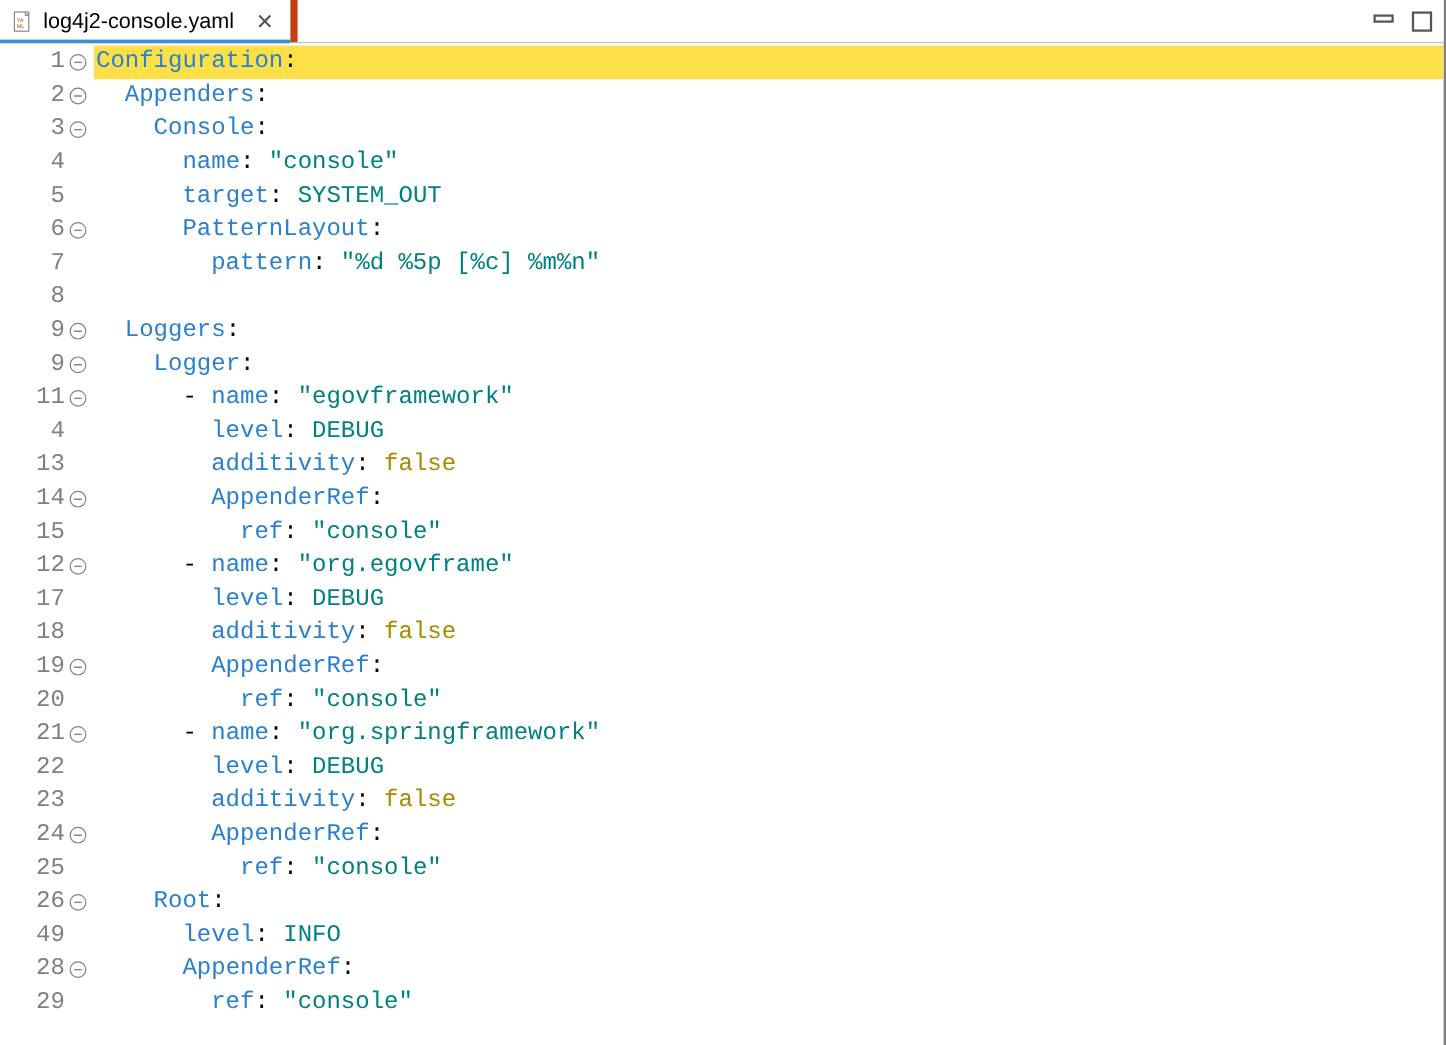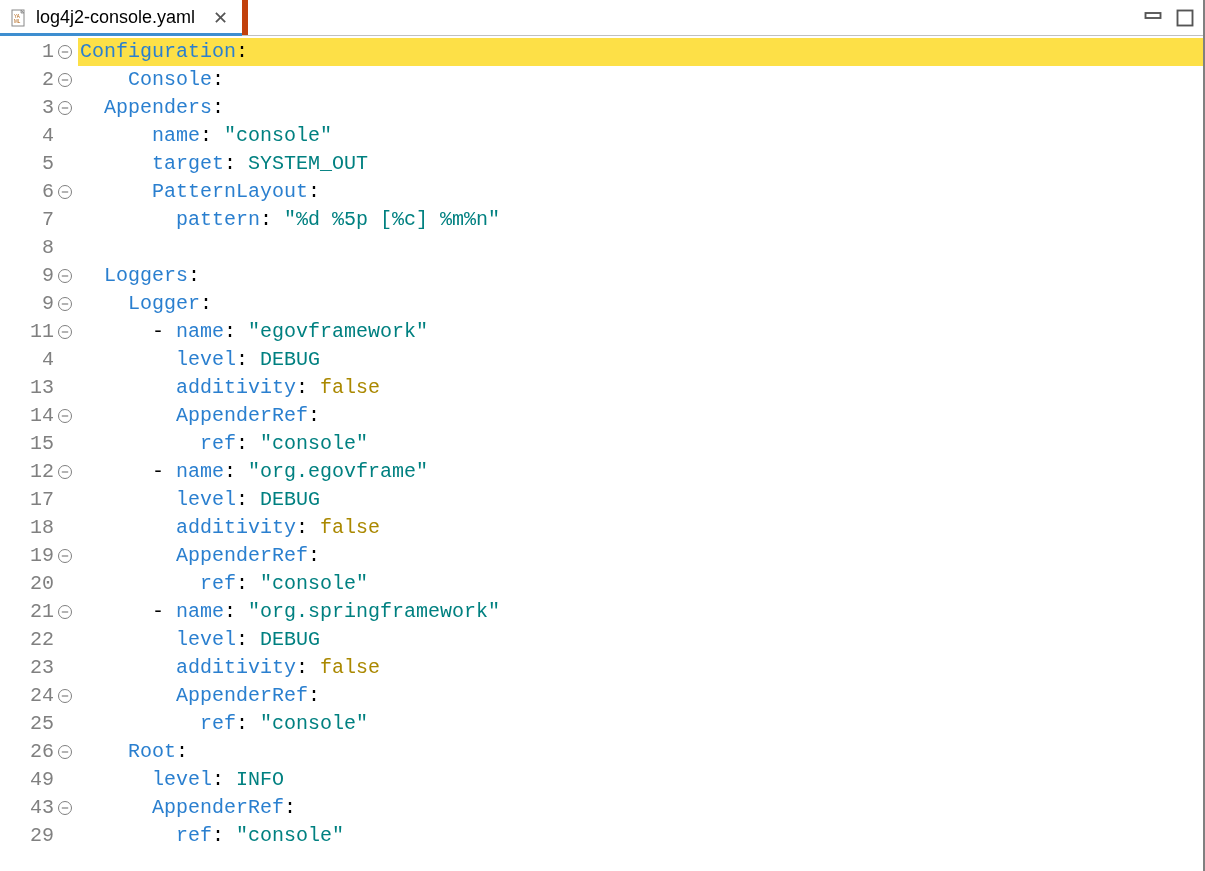--- a/index.html
+++ b/index.html
@@ -353,36 +353,36 @@
           <svg viewBox="0 0 10 10" width="8" height="8">
             <line x1="1" y1="5" x2="9" y2="5" stroke="#808080" stroke-width="1.5"></line>
           </svg>
         </span>
       </div>
       <div class="gutter-line">
         <span class="line-num">49</span>
         <span class="fold-spacer"></span>
       </div>
       <div class="gutter-line">
-        <span class="line-num">43</span>
+        <span class="line-num">28</span>
         <span class="fold-icon">
           <svg viewBox="0 0 10 10" width="8" height="8">
             <line x1="1" y1="5" x2="9" y2="5" stroke="#808080" stroke-width="1.5"></line>
           </svg>
         </span>
       </div>
       <div class="gutter-line">
         <span class="line-num">29</span>
         <span class="fold-spacer"></span>
       </div>
     </div>
   <div class="code-area" id="code-area">
       <div class="code-line highlighted"><span class="tok-key">Configuration</span><span class="tok-colon">:</span></div>
+      <div class="code-line">  <span class="tok-key">Appenders</span><span class="tok-colon">:</span></div>
       <div class="code-line">    <span class="tok-key">Console</span><span class="tok-colon">:</span></div>
-      <div class="code-line">  <span class="tok-key">Appenders</span><span class="tok-colon">:</span></div>
       <div class="code-line">      <span class="tok-key">name</span><span class="tok-colon">: </span><span class="tok-string">"console"</span></div>
       <div class="code-line">      <span class="tok-key">target</span><span class="tok-colon">: </span><span class="tok-value">SYSTEM_OUT</span></div>
       <div class="code-line">      <span class="tok-key">PatternLayout</span><span class="tok-colon">:</span></div>
       <div class="code-line">        <span class="tok-key">pattern</span><span class="tok-colon">: </span><span class="tok-string">"%d %5p [%c] %m%n"</span></div>
       <div class="code-line"></div>
       <div class="code-line">  <span class="tok-key">Loggers</span><span class="tok-colon">:</span></div>
       <div class="code-line">    <span class="tok-key">Logger</span><span class="tok-colon">:</span></div>
       <div class="code-line">      <span class="tok-dash">- </span><span class="tok-key">name</span><span class="tok-colon">: </span><span class="tok-string">"egovframework"</span></div>
       <div class="code-line">        <span class="tok-key">level</span><span class="tok-colon">: </span><span class="tok-value">DEBUG</span></div>
       <div class="code-line">        <span class="tok-key">additivity</span><span class="tok-colon">: </span><span class="tok-bool">false</span></div>

